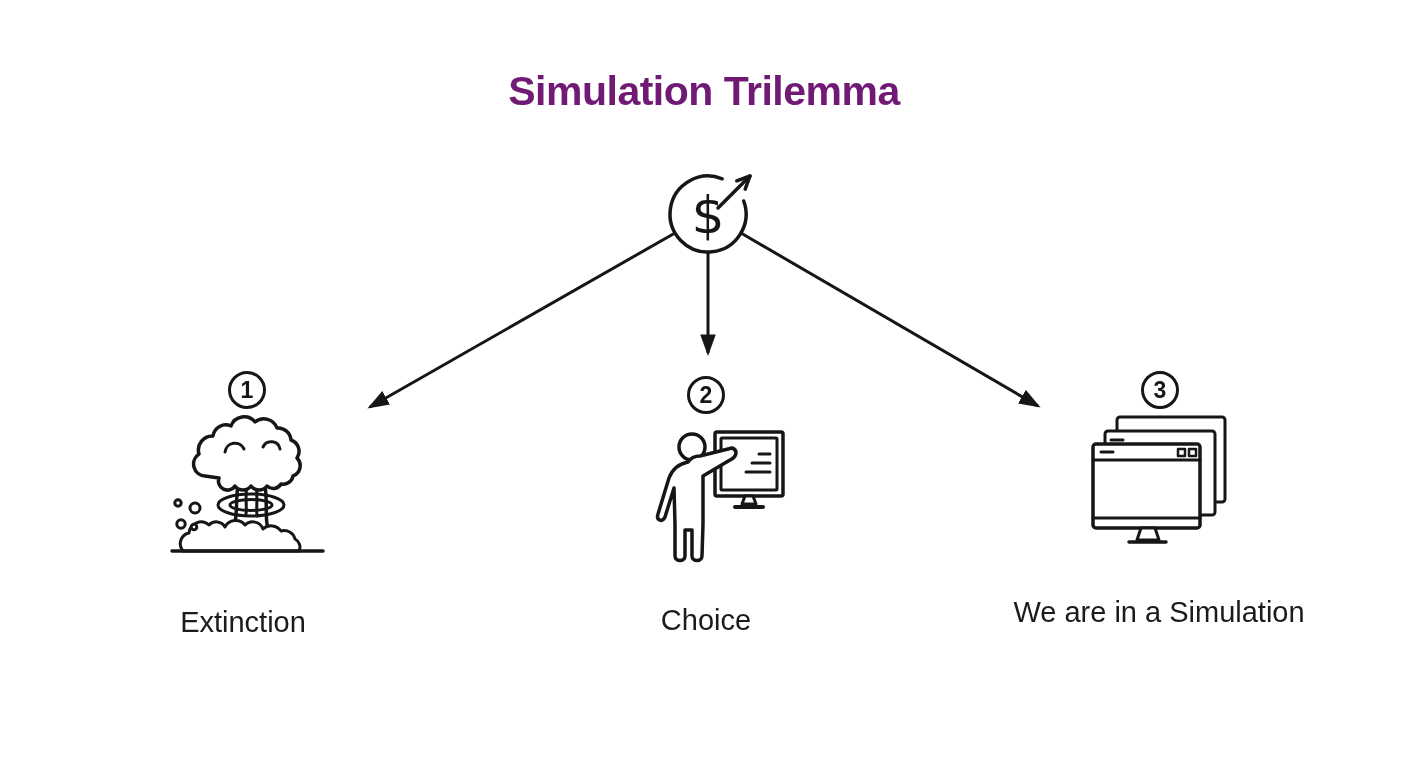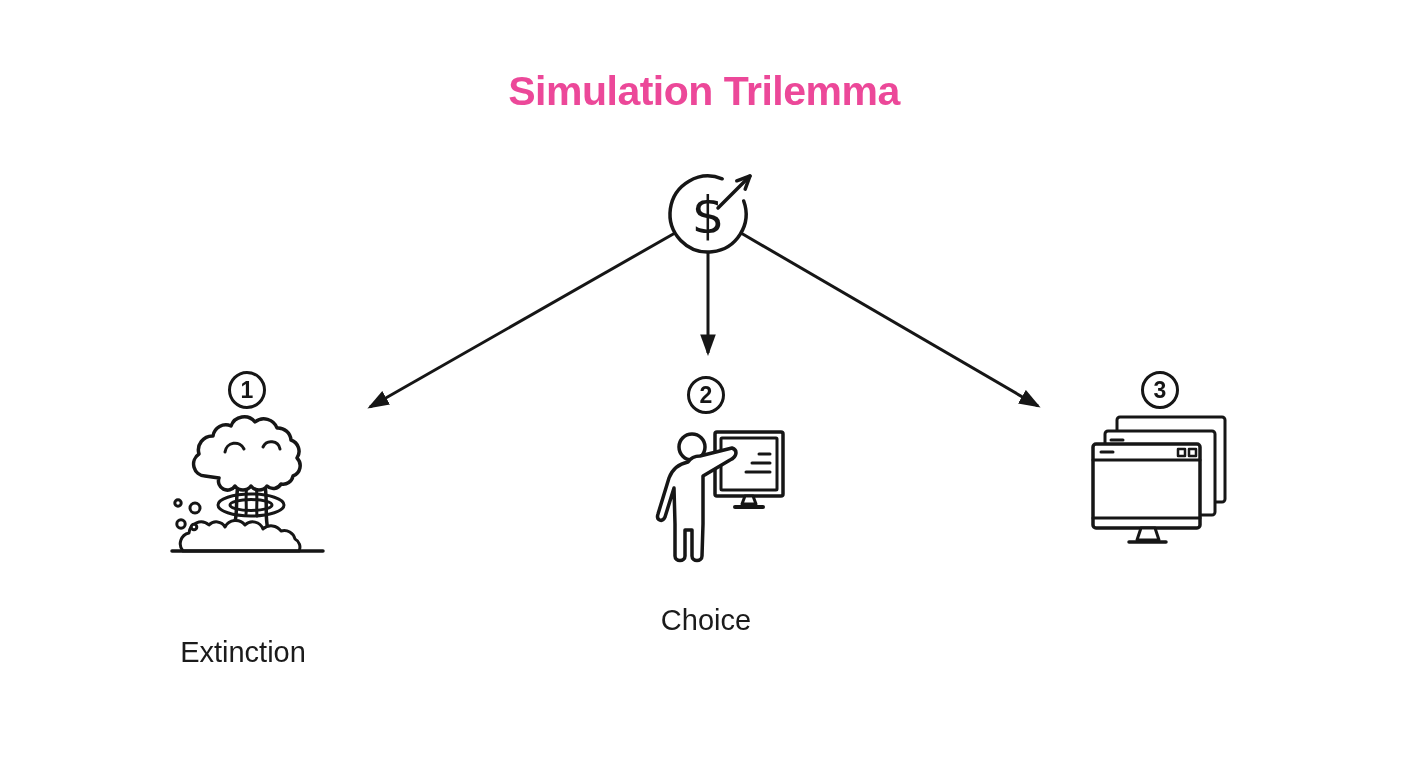--- a/index.html
+++ b/index.html
@@ -14,21 +14,21 @@
   }
   .title {
     position: absolute;
     left: 0; right: 0;
     top: 68px;
     margin: 0;
     text-align: center;
     font-size: 41px;
     font-weight: 700;
     letter-spacing: -0.5px;
-    color: #ec4899;
+    color: #701a75;
   }
   .overlay { position: absolute; left: 0; top: 0; }
   .badge {
     position: absolute;
     width: 38px; height: 38px;
     border: 3px solid #161616;
     border-radius: 50%;
     box-sizing: border-box;
     display: flex; align-items: center; justify-content: center;
     font-size: 23px;
@@ -166,16 +166,17 @@
     <rect class="stroke fillw" stroke-width="3.5" x="8" y="32" width="107" height="84" rx="3"></rect>
     <path class="stroke" stroke-width="3" d="M8,48 L115,48"></path>
     <path class="stroke" stroke-width="3" d="M16,40 L28,40"></path>
     <rect class="stroke" stroke-width="2.5" x="93" y="37" width="7" height="7"></rect>
     <rect class="stroke" stroke-width="2.5" x="104" y="37" width="7" height="7"></rect>
     <path class="stroke" stroke-width="3" d="M8,106 L115,106"></path>
     <path class="stroke fillw" stroke-width="3" d="M56,116 L70,116 L74,128 L52,128 Z"></path>
     <path class="stroke" stroke-width="3.5" d="M44,130 L81,130"></path>
   </svg>
 
-  <div class="option-label" style="left:243px; top:606px;margin-top:30px;">Extinction</div>
+  <div class="option-label" style="left:243px; top:606px;">Extinction</div>
   <div class="option-label" style="left:706px; top:604px;">Choice</div>
+  <div class="option-label" style="left:1159px; top:596px;">We are in a Simulation</div>
 
 </div>
 
 </body></html>

